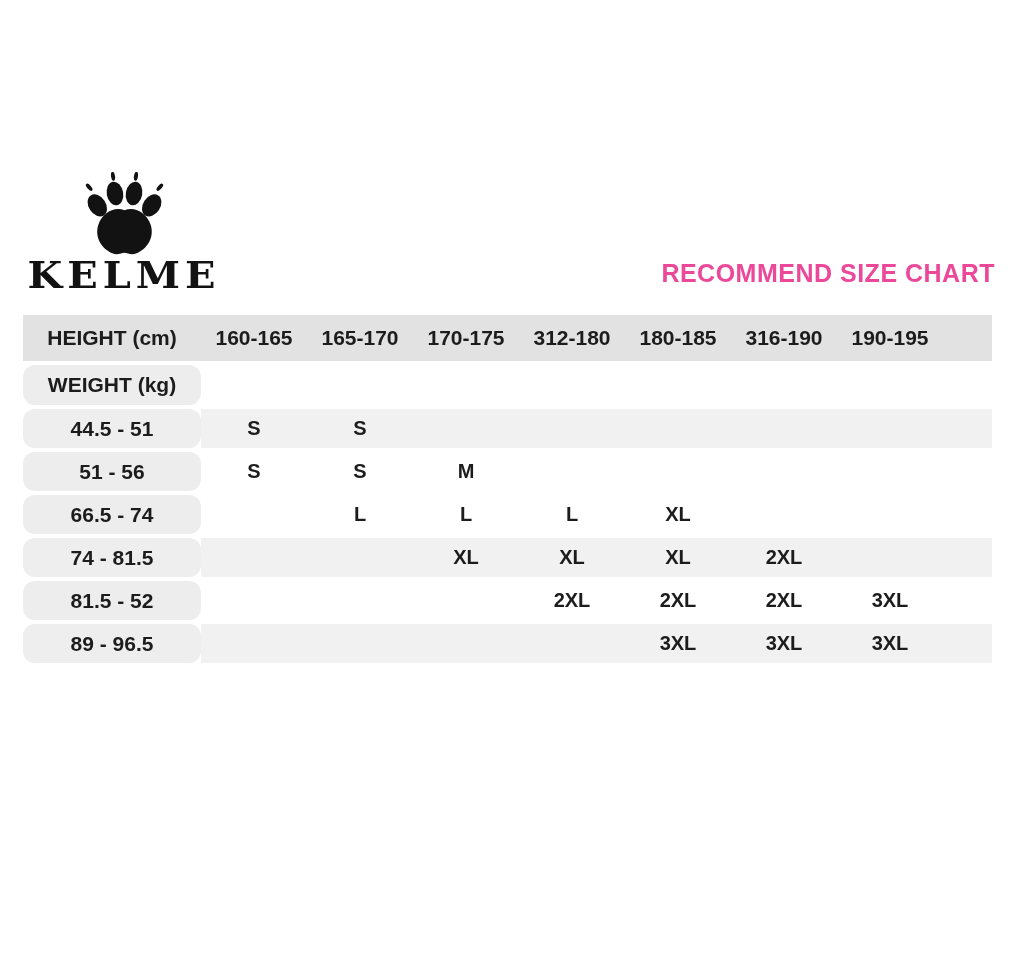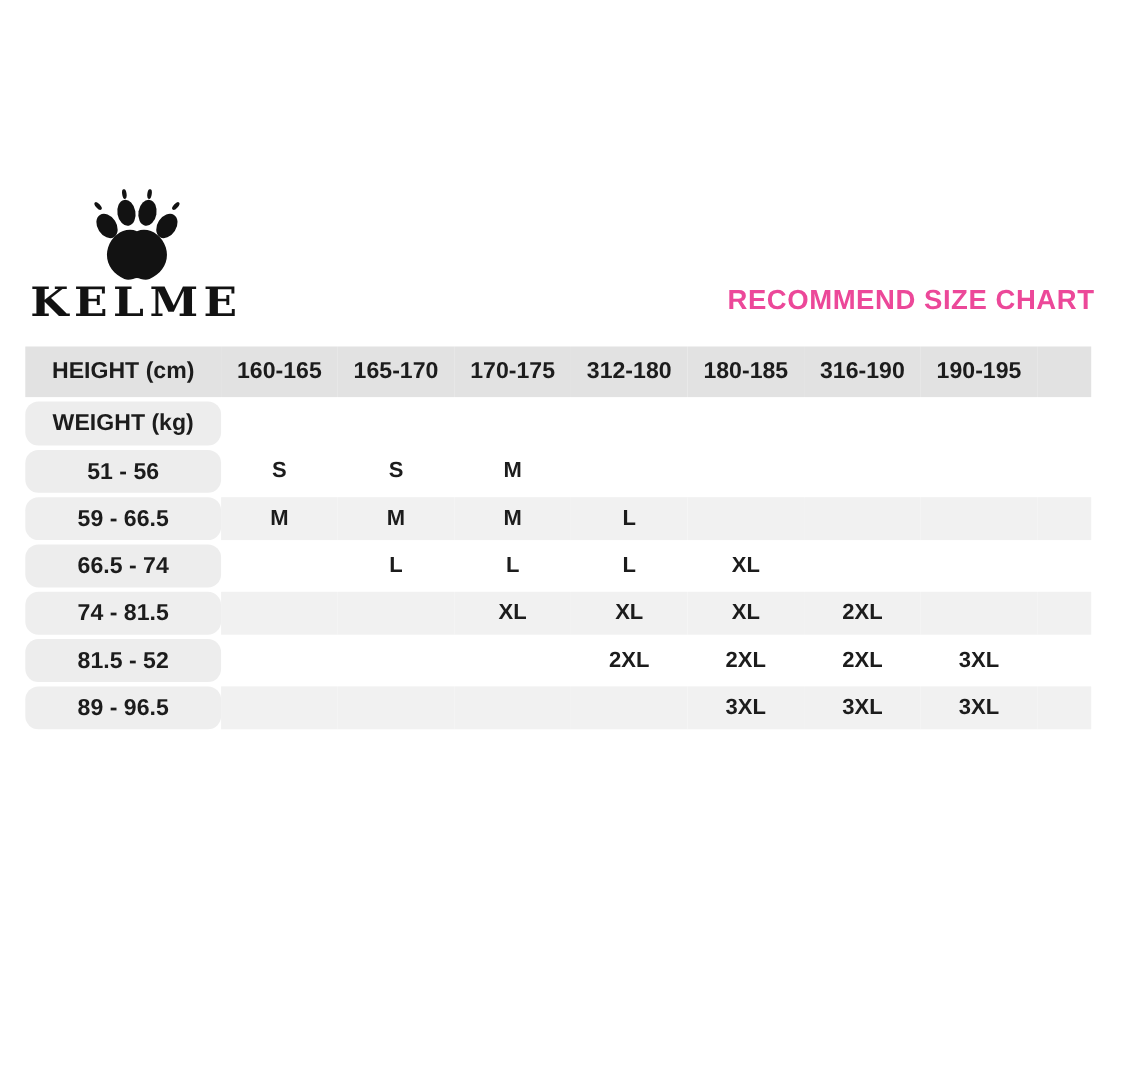--- a/index.html
+++ b/index.html
@@ -144,37 +144,37 @@
       <td></td>
           <td></td>
           <td></td>
           <td></td>
           <td></td>
           <td></td>
           <td></td>
           <td></td>
         </tr>
 
+    <tr class="body-row stripe">
+          <td class="label-cell">44.5 - 51</td>
+          <td class="size-cell">S</td>
+          <td class="size-cell">S</td>
+          <td class="size-cell"></td>
+          <td class="size-cell"></td>
+          <td class="size-cell"></td>
+          <td class="size-cell"></td>
+          <td class="size-cell"></td>
+          <td></td>
+        </tr>
         <tr class="body-row">
           <td class="label-cell">51 - 56</td>
           <td class="size-cell">S</td>
           <td class="size-cell">S</td>
           <td class="size-cell">M</td>
           <td class="size-cell"></td>
-          <td class="size-cell"></td>
-          <td class="size-cell"></td>
-          <td class="size-cell"></td>
-          <td></td>
-        </tr>
-        <tr class="body-row stripe">
-          <td class="label-cell">59 - 66.5</td>
-          <td class="size-cell">M</td>
-          <td class="size-cell">M</td>
-          <td class="size-cell">M</td>
-          <td class="size-cell">L</td>
           <td class="size-cell"></td>
           <td class="size-cell"></td>
           <td class="size-cell"></td>
           <td></td>
         </tr>
         <tr class="body-row">
           <td class="label-cell">66.5 - 74</td>
           <td class="size-cell"></td>
           <td class="size-cell">L</td>
           <td class="size-cell">L</td>

